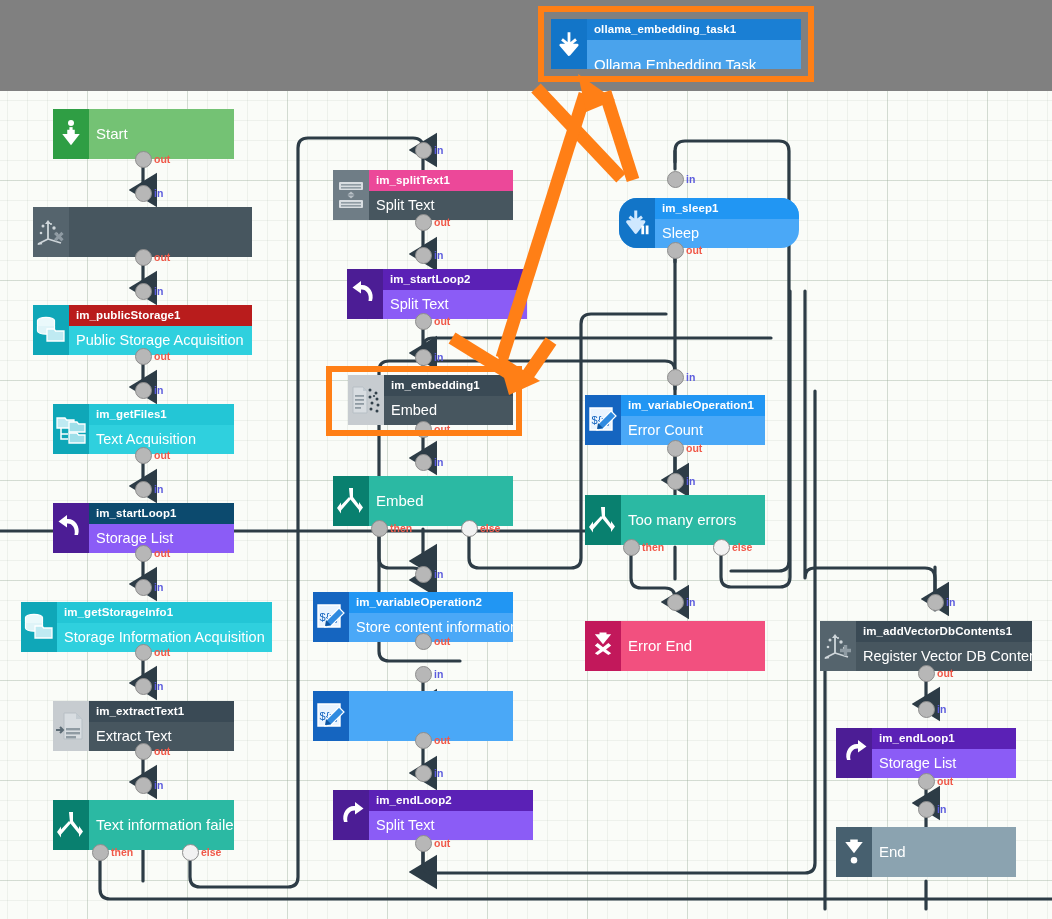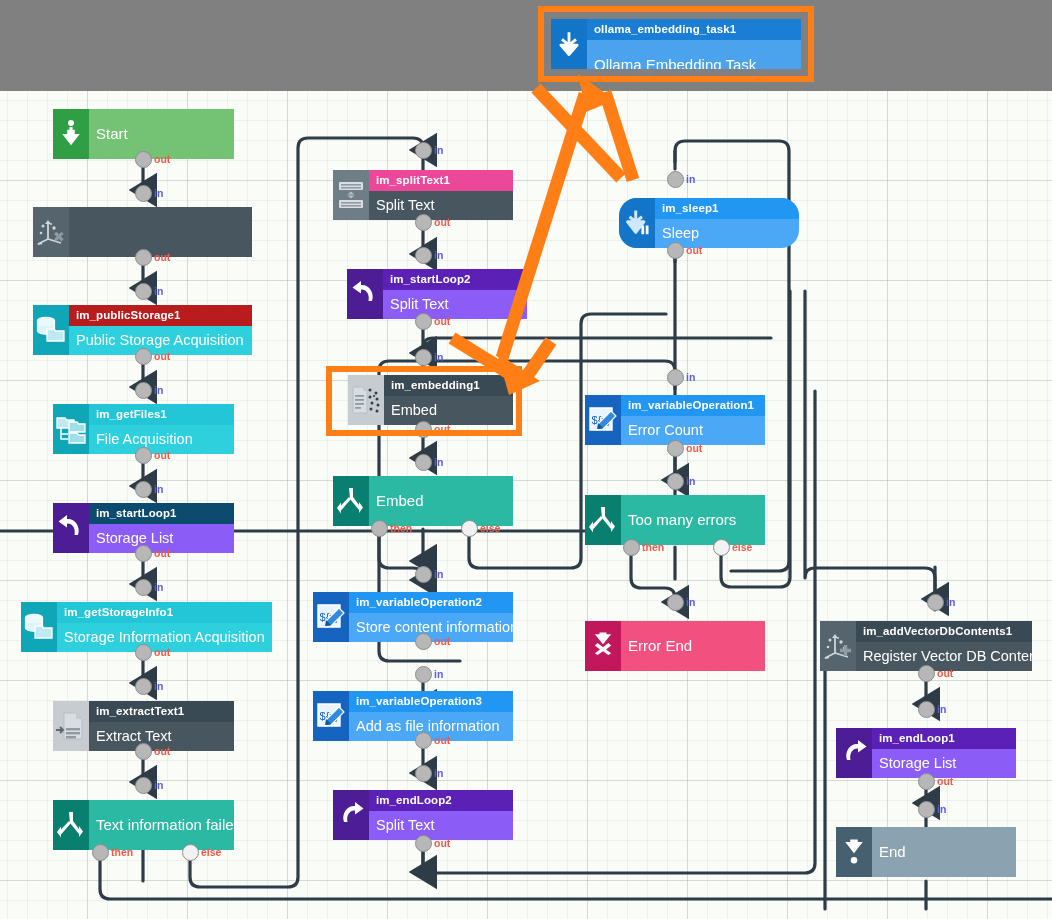--- a/index.html
+++ b/index.html
@@ -199,21 +199,21 @@
             <svg width="32" height="30" viewBox="0 0 32 30">
               <path d="M2 4 h8 l1.6 2 h7.4 v8 h-17 Z" fill="#bfeaf2" stroke="#fff" stroke-width="1.3"></path>
               <path d="M6 14 v11 h7" fill="none" stroke="#fff" stroke-width="1.5"></path>
               <path d="M6 20 h7" fill="none" stroke="#fff" stroke-width="1.5"></path>
               <path d="M14 8 h8 l1.6 2 h6.4 v8 h-16 Z" fill="#9fdfe9" stroke="#fff" stroke-width="1.3"></path>
               <path d="M14 19 h8 l1.6 2 h6.4 v8 h-16 Z" fill="#9fdfe9" stroke="#fff" stroke-width="1.3"></path>
             </svg>
           </div>
           <div class="body">
             <div class="nm" style="background: rgb(35, 198, 214);">im_getFiles1</div>
-            <div class="lb">File Acquisition</div>
+            <div class="lb">Text Acquisition</div>
           </div>
         </div>
         <div class="node" style="left: 53px; top: 412px; width: 181px; background: rgb(139, 92, 246);">
           <div class="ico" style="background: rgb(76, 29, 149);">
             <svg width="30" height="28" viewBox="0 0 30 28">
               <path d="M22 21 C25 12, 18 4, 11 5 L11 1 L2.5 7.5 L11 13.5 L11 9.5 C16 9, 20 14, 18.5 21 Z" fill="#fff"></path>
             </svg>
           </div>
           <div class="body">
             <div class="nm" style="background: #0c4a6e;">im_startLoop1</div>
@@ -345,26 +345,22 @@
         </div>
         <div class="node" style="left: 313px; top: 600px; width: 200px; background: rgb(74, 168, 247);">
           <div class="ico" style="background: rgb(21, 101, 192);">
             <svg width="32" height="30" viewBox="0 0 32 30">
               <path d="M3 3 h22 v22 h-22 Z" fill="#eaf4ff" stroke="#ffffff" stroke-width="1.4"></path>
               <text x="14" y="19" font-size="11" font-family="Liberation Sans, sans-serif" fill="#1565c0" text-anchor="middle">${x}</text>
               <path d="M24 6 l5 5 -13 13 -6 1 1 -6 Z" fill="#2f8ae0" stroke="#fff" stroke-width="1.2"></path>
               <path d="M10 24 l1 -6 5 5 Z" fill="#0f55a0"></path>
             </svg>
           </div>
-          <div class="body">
-            <div class="nm" style="background: rgb(33, 150, 243);">im_variableOperation3</div>
-            <div class="lb">Add as file information</div>
-          </div>
-        </div>
-        <div class="node" style="left: 333px; top: 699px; width: 180px; background: rgb(139, 92, 246);">
+        </div>
+        <div class="node" style="left: 333px; top: 699px; width: 200px; background: rgb(139, 92, 246);">
           <div class="ico" style="background: rgb(76, 29, 149);">
             <svg width="30" height="28" viewBox="0 0 30 28">
               <g transform="translate(30,0) scale(-1,1)">
                 <path d="M22 21 C25 12, 18 4, 11 5 L11 1 L2.5 7.5 L11 13.5 L11 9.5 C16 9, 20 14, 18.5 21 Z" fill="#fff"></path>
               </g>
             </svg>
           </div>
           <div class="body">
             <div class="nm" style="background: rgb(91, 33, 182);">im_endLoop2</div>
             <div class="lb">Split Text</div>

